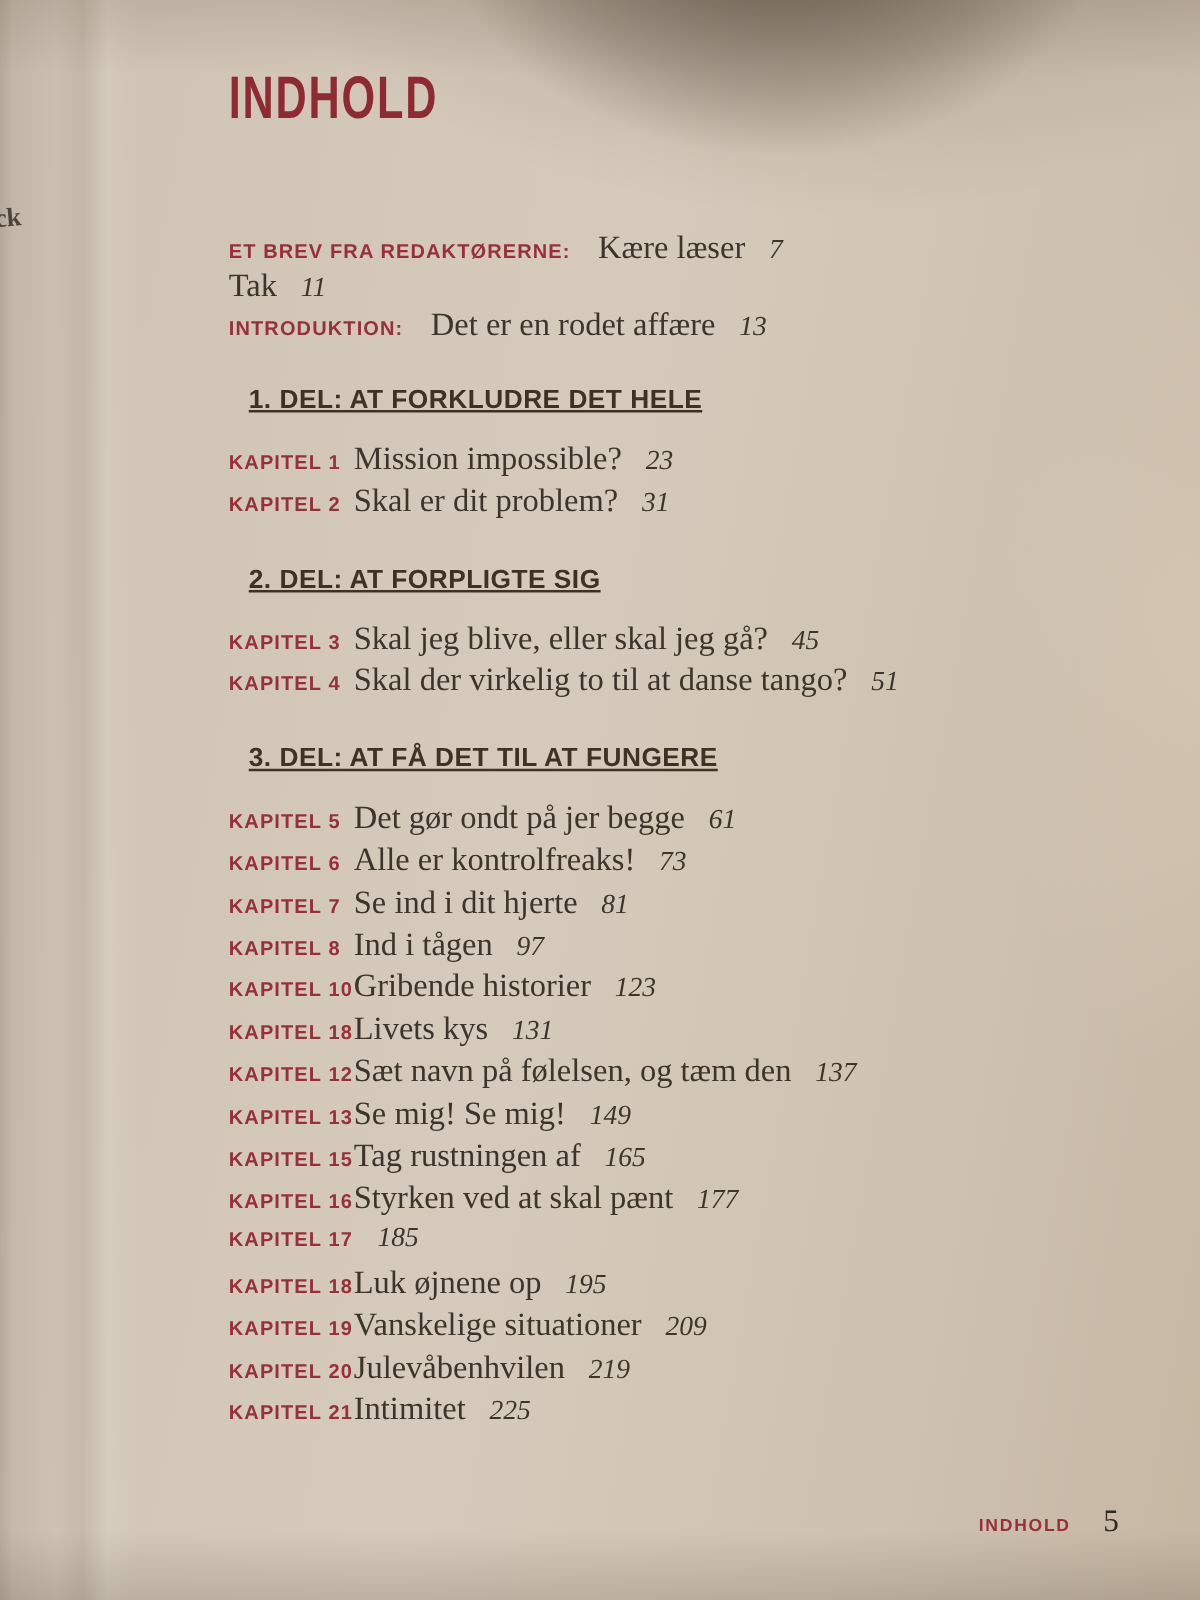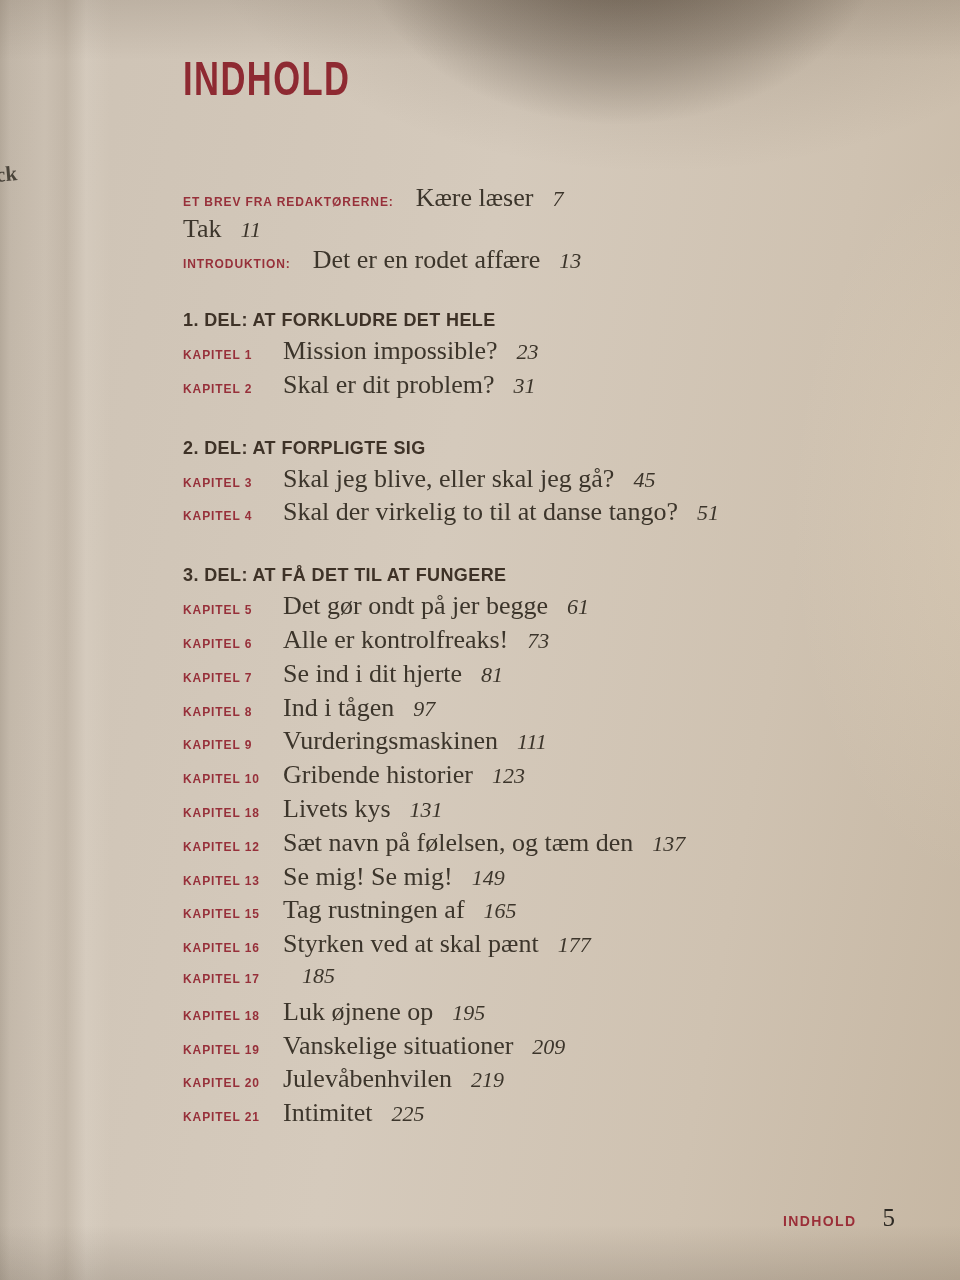--- a/index.html
+++ b/index.html
@@ -63,21 +63,21 @@
     display: flex;
     align-items: baseline;
     white-space: nowrap;
   }
   .fm-row { height: 31px; }
   .ch-row { height: 33.8px; }
 
   .red-label {
     font-family: "Liberation Sans", sans-serif;
     font-weight: bold;
-    font-size: 12px;
+    font-size: 16px;
     letter-spacing: 0.9px;
     color: #97303a;
   }
   .fm-row .red-label { margin-right: 22px; }
   .ch-label {
     width: 100px;
     flex-shrink: 0;
     display: inline-block;
   }
 
@@ -89,29 +89,30 @@
   .pagenum {
     font-family: "Liberation Serif", serif;
     font-size: 22px;
     font-style: italic;
     color: #3c352b;
     margin-left: 19px;
   }
 
   .toc-section { margin-top: 28px; }
   .section-heading {
-    margin: 0;
+    margin: 16px;
     height: 32px;
     line-height: 32px;
     font-family: "Liberation Sans", sans-serif;
     font-weight: bold;
-    font-size: 18px;
+    font-size: 21px;
     letter-spacing: 0.4px;
     color: #3e3227;
     white-space: nowrap;
+    text-decoration: underline;
   }
 
   .footer {
     position: absolute;
     left: 783px;
     top: 1204px;
     display: flex;
     align-items: baseline;
   }
   .footer-label {
@@ -213,25 +214,20 @@
     <span class="entry-title ch-title">Se ind i dit hjerte</span>
     <span class="pagenum ch-page">81</span>
   </div>
 
   <div class="ch-row">
     <span class="red-label ch-label">KAPITEL 8</span>
     <span class="entry-title ch-title">Ind i tågen</span>
     <span class="pagenum ch-page">97</span>
   </div>
 
-  <div class="ch-row">
-    <span class="red-label ch-label">KAPITEL 9</span>
-    <span class="entry-title ch-title">Vurderingsmaskinen</span>
-    <span class="pagenum ch-page">111</span>
-  </div>
 
   <div class="ch-row">
     <span class="red-label ch-label">KAPITEL 10</span>
     <span class="entry-title ch-title">Gribende historier</span>
     <span class="pagenum ch-page">123</span>
   </div>
 
   <div class="ch-row">
     <span class="red-label ch-label">KAPITEL 18</span>
     <span class="entry-title ch-title">Livets kys</span>

